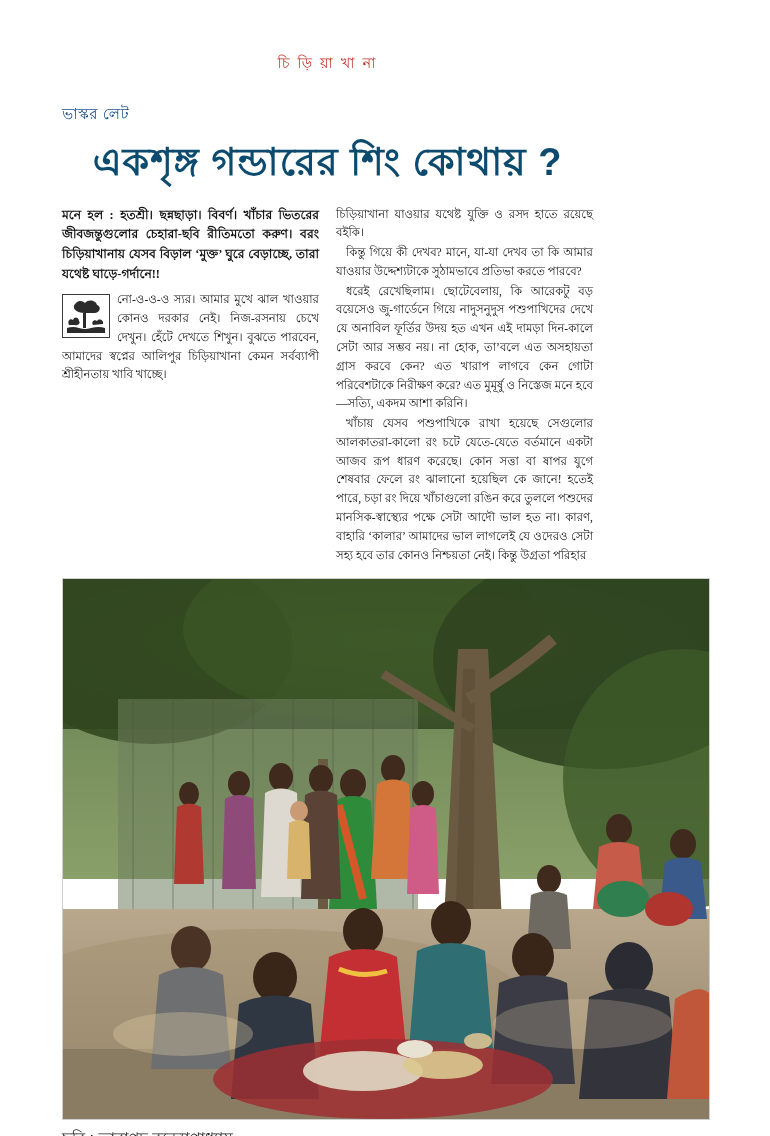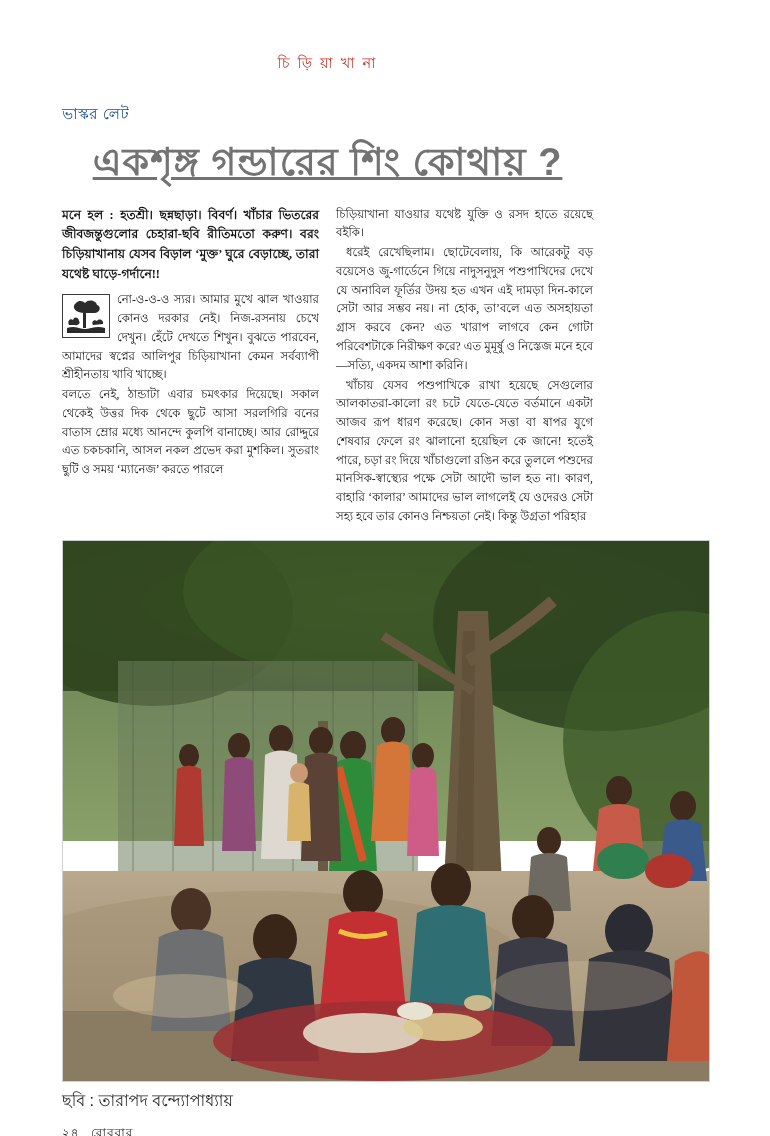--- a/index.html
+++ b/index.html
@@ -32,28 +32,27 @@
   .byline {
     text-align: left;
     color: #1b4f8a;
     font-size: 15px;
     font-family: "Liberation Sans", "DejaVu Sans", sans-serif;
     margin: 0 0 14px 0;
     letter-spacing: 0.5px;
   }
   .headline {
     text-align: center;
-    color: #737373;
+    color: #0c4a6e;
     font-size: 38px;
     line-height: 1.12;
     font-weight: bold;
     font-family: "Liberation Sans", "DejaVu Sans", sans-serif;
     margin: 0 0 22px 0;
     letter-spacing: 1px;
-    text-decoration: underline;
   }
   .columns {
     display: flex;
     gap: 17px;
     align-items: flex-start;
   }
   .col {
     width: 310px;
     font-size: 11.6px;
     line-height: 1.62;
@@ -135,25 +134,25 @@
             <path d="M4 33 Q10 31 16 33 Q22 35 28 33 Q36 31 42 33 L42 38 L4 38 Z" fill="#2b2b2b"></path>
             <path d="M20 33 L20 18 L23 18 L23 33 Z" fill="#2b2b2b"></path>
             <path d="M22 18 C12 18 8 12 13 8 C16 5 20 6 22 8 C25 4 33 5 34 10 C38 11 38 17 32 18 Z" fill="#2b2b2b"></path>
             <path d="M6 30 C4 26 7 23 10 25 C11 21 16 22 16 26 C18 28 15 31 12 30 Z" fill="#2b2b2b"></path>
             <path d="M30 30 C28 27 31 24 34 26 C36 23 41 25 40 29 Z" fill="#2b2b2b"></path>
           </svg>
         </span>
         <p>নো-ও-ও-ও স্যর। আমার মুখে ঝাল খাওয়ার কোনও দরকার নেই। নিজ-রসনায় চেখে দেখুন। হেঁটে দেখতে শিখুন। বুঝতে পারবেন, আমাদের স্বপ্নের আলিপুর চিড়িয়াখানা কেমন সর্বব্যাপী শ্রীহীনতায় খাবি খাচ্ছে।</p>
       </div>
 
-      <p>বলতে নেই, ঠান্ডাটা এবার চমৎকার দিয়েছে। সকাল থেকেই উত্তর দিক থেকে ছুটে আসা সরলগিরি বনের বাতাস ম্রোর মধ্যে আনন্দে কুলপি বানাচ্ছে। আর রোদ্দুরে এত চকচকানি, আসল নকল প্রভেদ করা মুশকিল। সুতরাং ছুটি ও সময় ‘ম্যানেজ’ করতে পারলে</p>
     </div>
 
     <div class="col">
       <p>চিড়িয়াখানা যাওয়ার যথেষ্ট যুক্তি ও রসদ হাতে রয়েছে বইকি।</p>
+      <p>কিন্তু গিয়ে কী দেখব? মানে, যা-যা দেখব তা কি আমার যাওয়ার উদ্দেশ্যটাকে সুঠামভাবে প্রতিভা করতে পারবে?</p>
       <p>ধরেই রেখেছিলাম। ছোটেবেলায়, কি আরেকটু বড় বয়েসেও জু-গার্ডেনে গিয়ে নাদুসনুদুস পশুপাখিদের দেখে যে অনাবিল ফূর্তির উদয় হত এখন এই দামড়া দিন-কালে সেটা আর সম্ভব নয়। না হোক, তা’বলে এত অসহায়তা গ্রাস করবে কেন? এত খারাপ লাগবে কেন গোটা পরিবেশটাকে নিরীক্ষণ করে? এত মুমূর্ষু ও নিস্তেজ মনে হবে—সত্যি, একদম আশা করিনি।</p>
       <p>খাঁচায় যেসব পশুপাখিকে রাখা হয়েছে সেগুলোর আলকাতরা-কালো রং চটে যেতে-যেতে বর্তমানে একটা আজব রূপ ধারণ করেছে। কোন সত্তা বা ষাপর যুগে শেষবার ফেলে রং ঝালানো হয়েছিল কে জানে! হতেই পারে, চড়া রং দিয়ে খাঁচাগুলো রঙিন করে তুললে পশুদের মানসিক-স্বাস্থ্যের পক্ষে সেটা আদৌ ভাল হত না। কারণ, বাহারি ‘কালার’ আমাদের ভাল লাগলেই যে ওদেরও সেটা সহ্য হবে তার কোনও নিশ্চয়তা নেই। কিন্তু উগ্রতা পরিহার</p>
     </div>
 
   </div>
 
   <div class="photo-wrap">
     <svg width="646" height="540" viewBox="0 0 646 540" xmlns="http://www.w3.org/2000/svg">
       <defs>
         <linearGradient id="sky" x1="0" y1="0" x2="0" y2="1">

